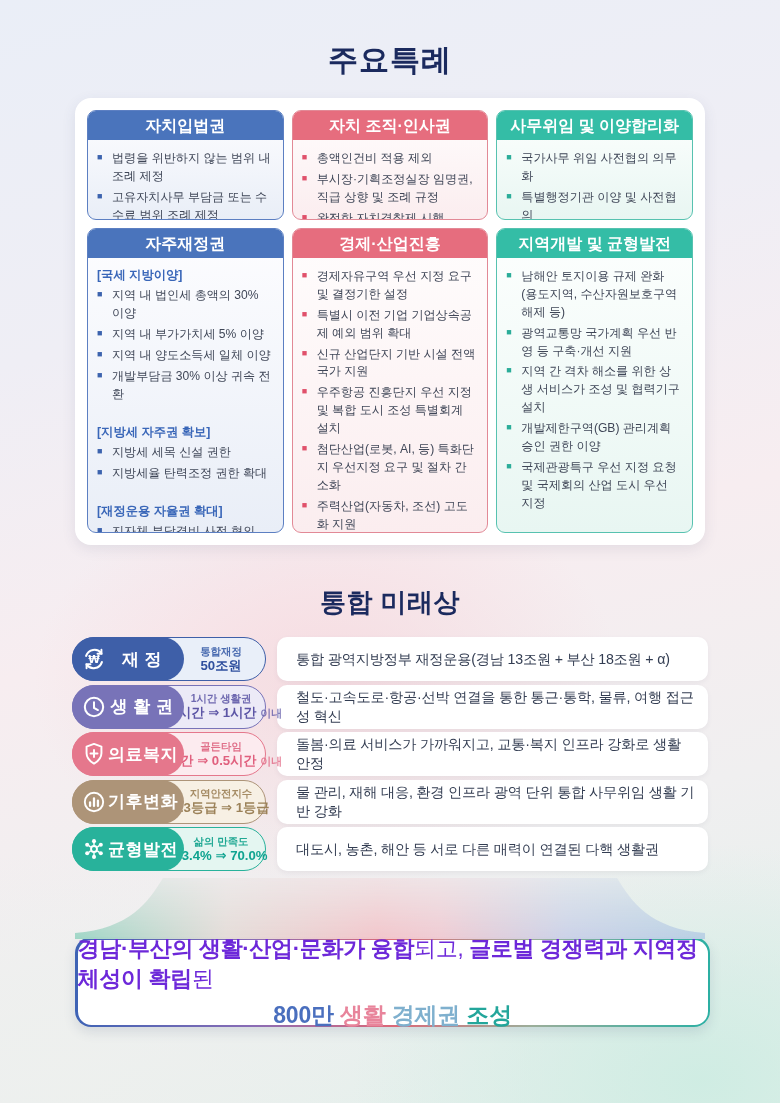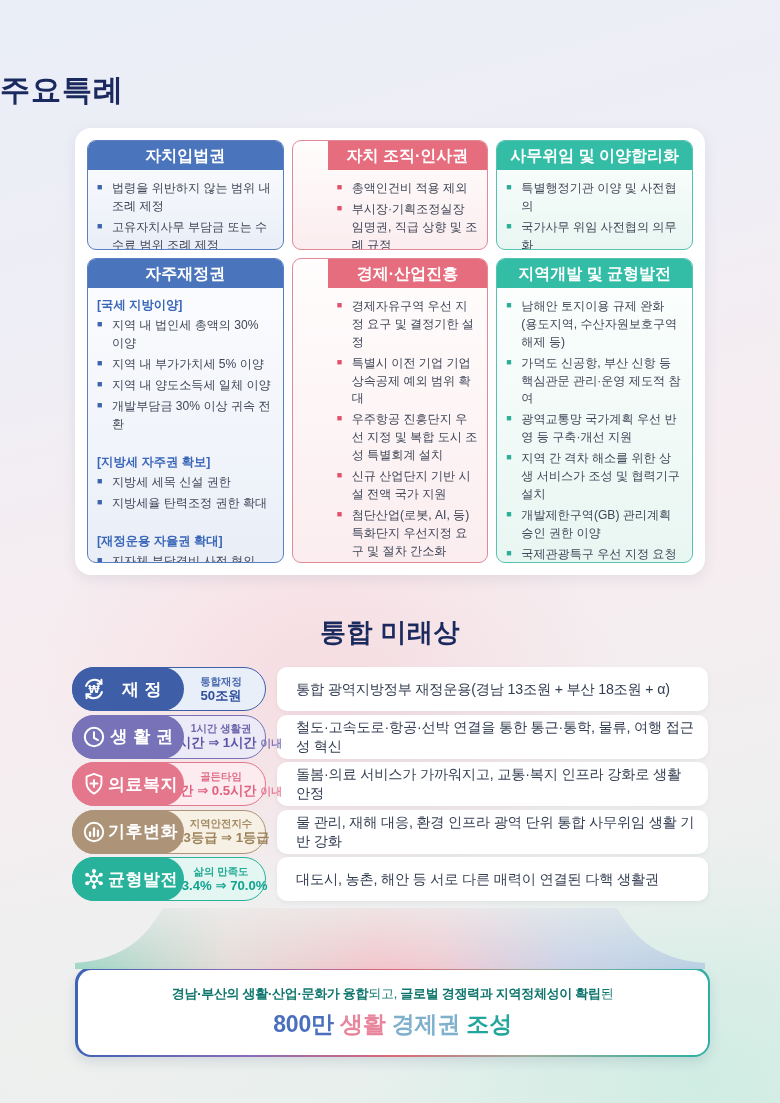--- a/index.html
+++ b/index.html
@@ -4,41 +4,41 @@
 <style>
   html,body{margin:0;padding:0;}
   body{font-family:"Liberation Sans","DejaVu Sans",sans-serif;}
   .page{position:relative;width:780px;height:1103px;overflow:hidden;
     background:
       radial-gradient(420px 300px at 42% 62%, rgba(246,205,212,.55), rgba(246,205,212,0) 70%),
       radial-gradient(500px 340px at 90% 98%, rgba(205,236,226,.9), rgba(205,236,226,0) 70%),
       radial-gradient(420px 300px at 8% 96%, rgba(238,240,238,.9), rgba(238,240,238,0) 70%),
       linear-gradient(165deg,#EAEEF7 0%,#EFEEF5 28%,#F7EDF0 52%,#F0EFF0 74%,#E3F0EB 100%);
   }
-  .main-title{margin:0;padding-top:70px;font-size:30px;font-weight:900;
+  .main-title{margin:0;padding-top:40px;text-align:center;font-size:30px;font-weight:900;
     color:#1B2A5E;letter-spacing:1px;}
   
   .panel{width:606px;margin:17px auto 0;background:#fff;border-radius:16px;padding:12px;
     box-shadow:0 4px 14px rgba(60,70,110,.10);
     display:grid;grid-template-columns:repeat(3,1fr);grid-template-rows:110px 305px;gap:8px;}
   .card{border-radius:9px;overflow:hidden;border:1.4px solid;display:flex;flex-direction:column;}
   .card-header{height:29px;line-height:29px;text-align:center;color:#fff;font-size:16px;
     font-weight:800;flex:none;}
   .card-body{flex:1;padding:7px 9px 6px 9px;margin:0;list-style:none;}
   .card-body li{position:relative;font-size:12.1px;line-height:1.48;color:#3F4657;
     margin:3px 0;font-weight:500;}
   .card-body li.bullet{padding-left:15px;}
   .card-body li.bullet::before{content:"■";position:absolute;left:0;top:1px;font-size:9px;}
   .card-body li.group{font-weight:800;font-size:12.3px;margin-top:19px;}
   .card-body li.group:first-child{margin-top:1px;}
   .c-blue{border-color:#5C7FC2;background:linear-gradient(#FDFDFF,#E9EEF7);}
   .c-blue .card-header{background:#4A74BC;}
   .c-blue li.bullet::before{color:#3C63AE;}
   .c-blue li.group{color:#3966B8;}
-  .c-pink{border-color:#E28996;background:linear-gradient(#FFFDFD,#FBEDEF);padding-left:35px;}
+  .c-pink{border-color:#E28996;background:linear-gradient(#FFFDFD,#FBEDEF);}
   .c-pink{border-color:#E28996;}
   .c-pink .card-header{background:#E66D7E;}
   .c-pink li.bullet::before{color:#E0516B;}
   .c-teal{border-color:#57C2B0;background:linear-gradient(#FDFFFE,#E8F6F2);}
   .c-teal .card-header{background:#34BDA6;}
   .c-teal li.bullet::before{color:#2BAD99;}
   
   .future-title{margin:0;padding-top:40px;text-align:center;font-size:26px;font-weight:900;
     color:#1B2A5E;letter-spacing:.5px;}
   .rows{width:636px;margin:17px 0 0 72px;}
@@ -69,21 +69,21 @@
   .r-cli  .metric-label{color:#A58B64;} .r-cli .metric-value{color:#9C8259;}
   .r-bal  .pill-label{background:#28B29B;} .r-bal  .pill-metric{border-color:#28B29B;background:#E4F6F1;}
   .r-bal  .metric-label{color:#1FA893;} .r-bal .metric-value{color:#0FA390;}
   
   .funnel{display:block;width:630px;margin:0 0 0 75px;}
   .goalbox-border{width:630px;margin:-2px 0 0 75px;border-radius:16px;padding:2.6px;
     background:linear-gradient(90deg,#3E63B5,#8A6CB5 28%,#DB6878 50%,#9BAE9A 72%,#2BAFA3);
     box-shadow:0 5px 12px rgba(70,90,120,.15);}
   .goalbox{background:#fff;border-radius:13.5px;height:85px;display:flex;flex-direction:column;
     justify-content:center;align-items:center;}
-  .goal-line1{font-size:13px;color:#0f766e;letter-spacing:-.3px;}
+  .goal-line1{font-size:22px;color:#6d28d9;letter-spacing:-.3px;}
   .goal-line1 .b{font-weight:800;} .goal-line1 .r{font-weight:500;}
   .goal-line2{font-size:23px;font-weight:800;margin-top:6px;letter-spacing:-.2px;}
 </style>
 </head>
 <body>
 
 <div class="page">
 
   <h1 class="main-title">주요특례</h1>
 
@@ -99,22 +99,22 @@
       <div class="card-header">자치 조직·인사권</div>
       <ul class="card-body">
           <li class="bullet">총액인건비 적용 제외</li>
           <li class="bullet">부시장·기획조정실장 임명권, 직급 상향 및 조례 규정</li>
           <li class="bullet">완전한 자치경찰제 시행</li>
         </ul>
     </div>
     <div class="card c-teal">
       <div class="card-header">사무위임 및 이양합리화</div>
       <ul class="card-body">
+          <li class="bullet">국가사무 위임 사전협의 의무화</li>
           <li class="bullet">특별행정기관 이양 및 사전협의</li>
-          <li class="bullet">국가사무 위임 사전협의 의무화</li>
         </ul>
     </div>
     <div class="card c-blue">
       <div class="card-header">자주재정권</div>
       <ul class="card-body">
           <li class="group">[국세 지방이양]</li>
           <li class="bullet">지역 내 법인세 총액의 30% 이양</li>
           <li class="bullet">지역 내 부가가치세 5% 이양</li>
           <li class="bullet">지역 내 양도소득세 일체 이양</li>
           <li class="bullet">개발부담금 30% 이상 귀속 전환</li>
@@ -124,30 +124,30 @@
           <li class="group">[재정운용 자율권 확대]</li>
           <li class="bullet">지자체 부담경비 사전 협의</li>
           <li class="bullet">투자심사 및 타당성조사 면제</li>
         </ul>
     </div>
     <div class="card c-pink">
       <div class="card-header">경제·산업진흥</div>
       <ul class="card-body">
           <li class="bullet">경제자유구역 우선 지정 요구 및 결정기한 설정</li>
           <li class="bullet">특별시 이전 기업 기업상속공제 예외 범위 확대</li>
+          <li class="bullet">신규 산업단지 기반 시설 전액 국가 지원</li>
           <li class="bullet">우주항공 진흥단지 우선 지정 및 복합 도시 조성 특별회계 설치</li>
-          <li class="bullet">신규 산업단지 기반 시설 전액 국가 지원</li>
           <li class="bullet">첨단산업(로봇, AI, 등) 특화단지 우선지정 요구 및 절차 간소화</li>
+          <li class="bullet">주력산업(자동차, 조선) 고도화 지원</li>
         </ul>
     </div>
     <div class="card c-teal">
       <div class="card-header">지역개발 및 균형발전</div>
       <ul class="card-body">
           <li class="bullet">남해안 토지이용 규제 완화 (용도지역, 수산자원보호구역 해제 등)</li>
-          <li class="bullet">가덕도 신공항, 부산 신항 등 핵심관문 관리·운영 제도적 참여</li>
           <li class="bullet">광역교통망 국가계획 우선 반영 등 구축·개선 지원</li>
           <li class="bullet">지역 간 격차 해소를 위한 상생 서비스가 조성 및 협력기구 설치</li>
           <li class="bullet">개발제한구역(GB) 관리계획 승인 권한 이양</li>
           <li class="bullet">국제관광특구 우선 지정 요청 및 국제회의 산업 도시 우선 지정</li>
         </ul>
     </div>
   </div>
 
   <h2 class="future-title">통합 미래상</h2>
 

